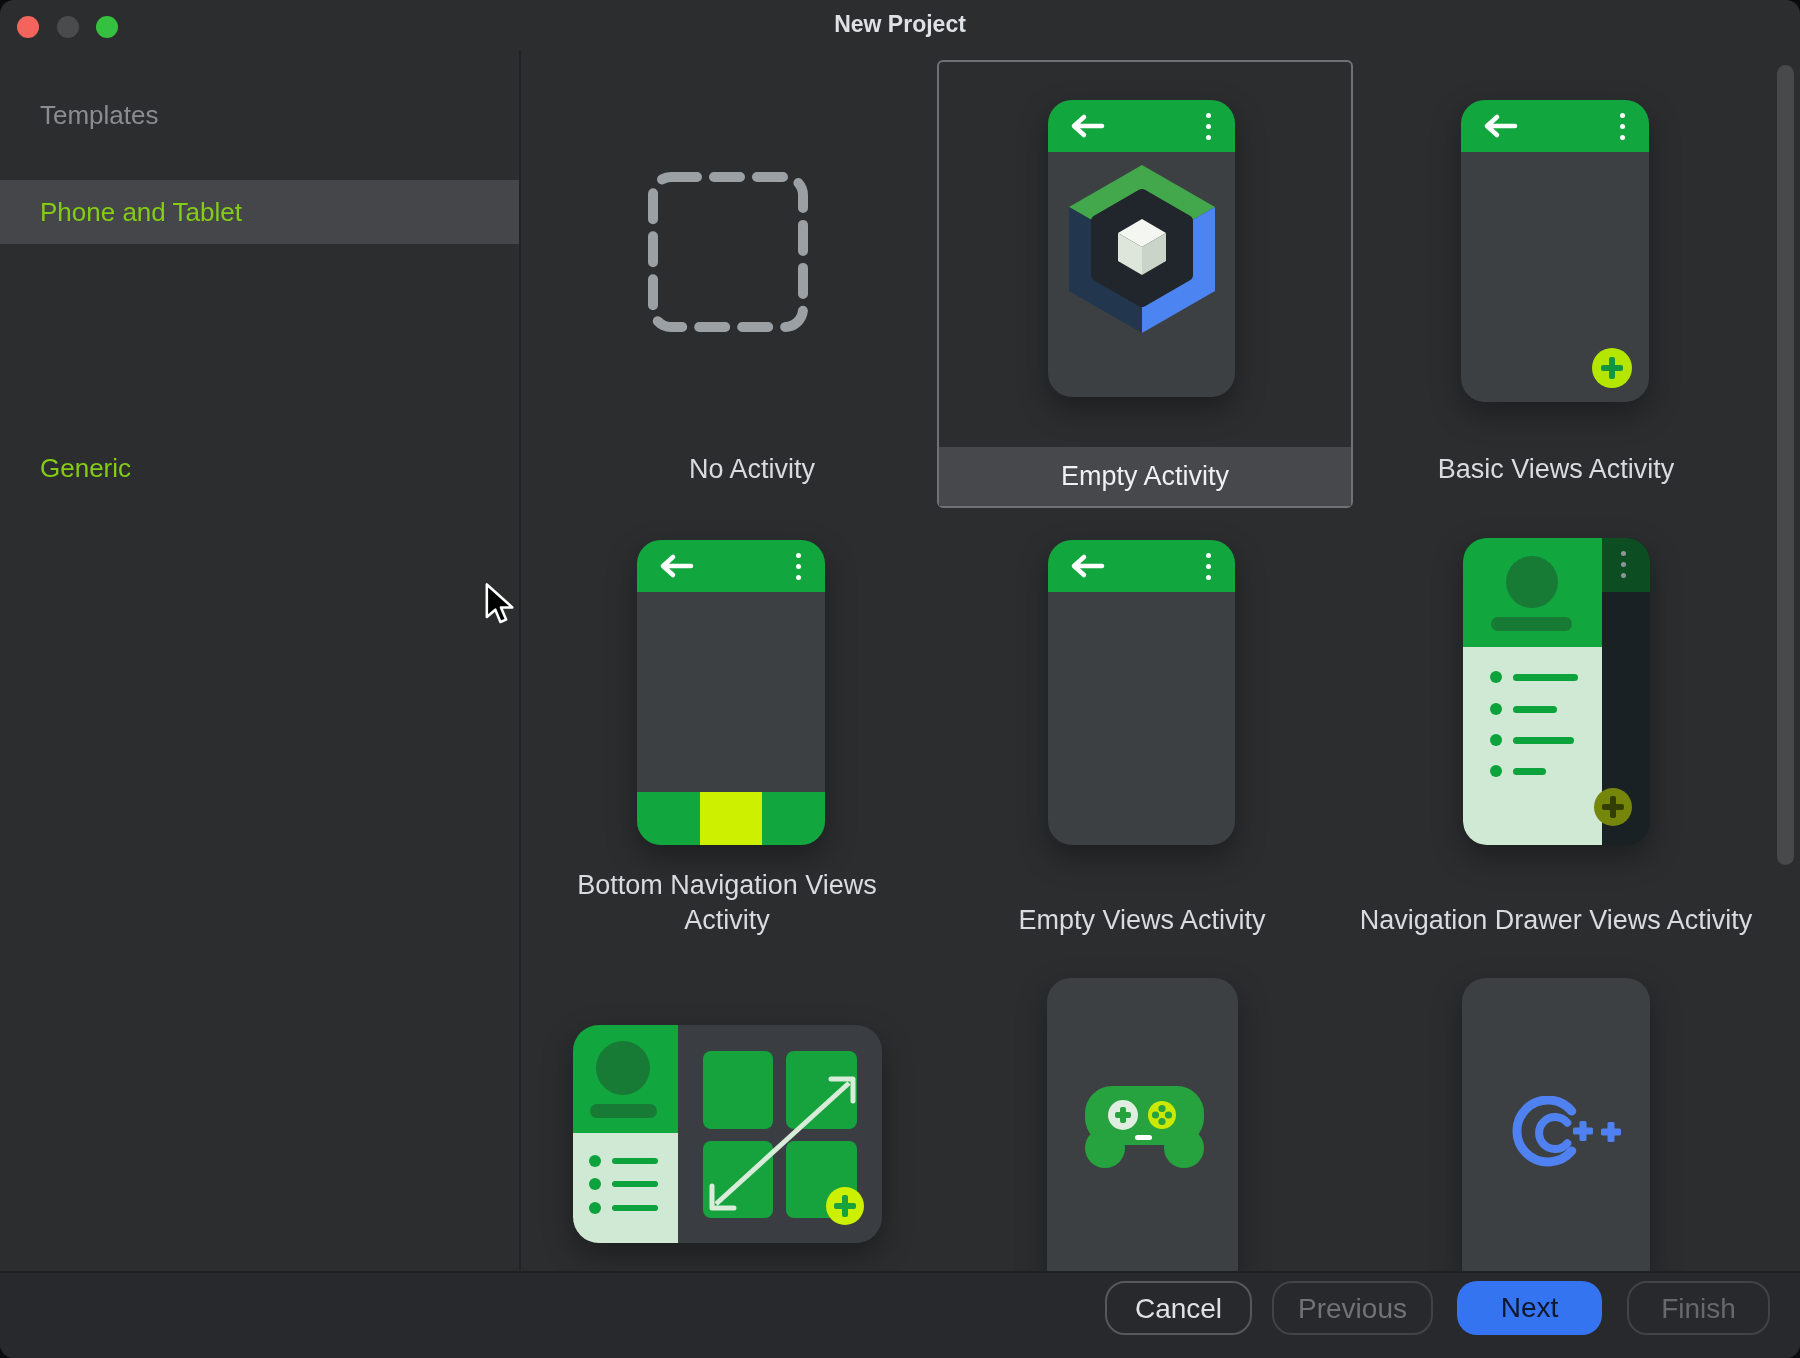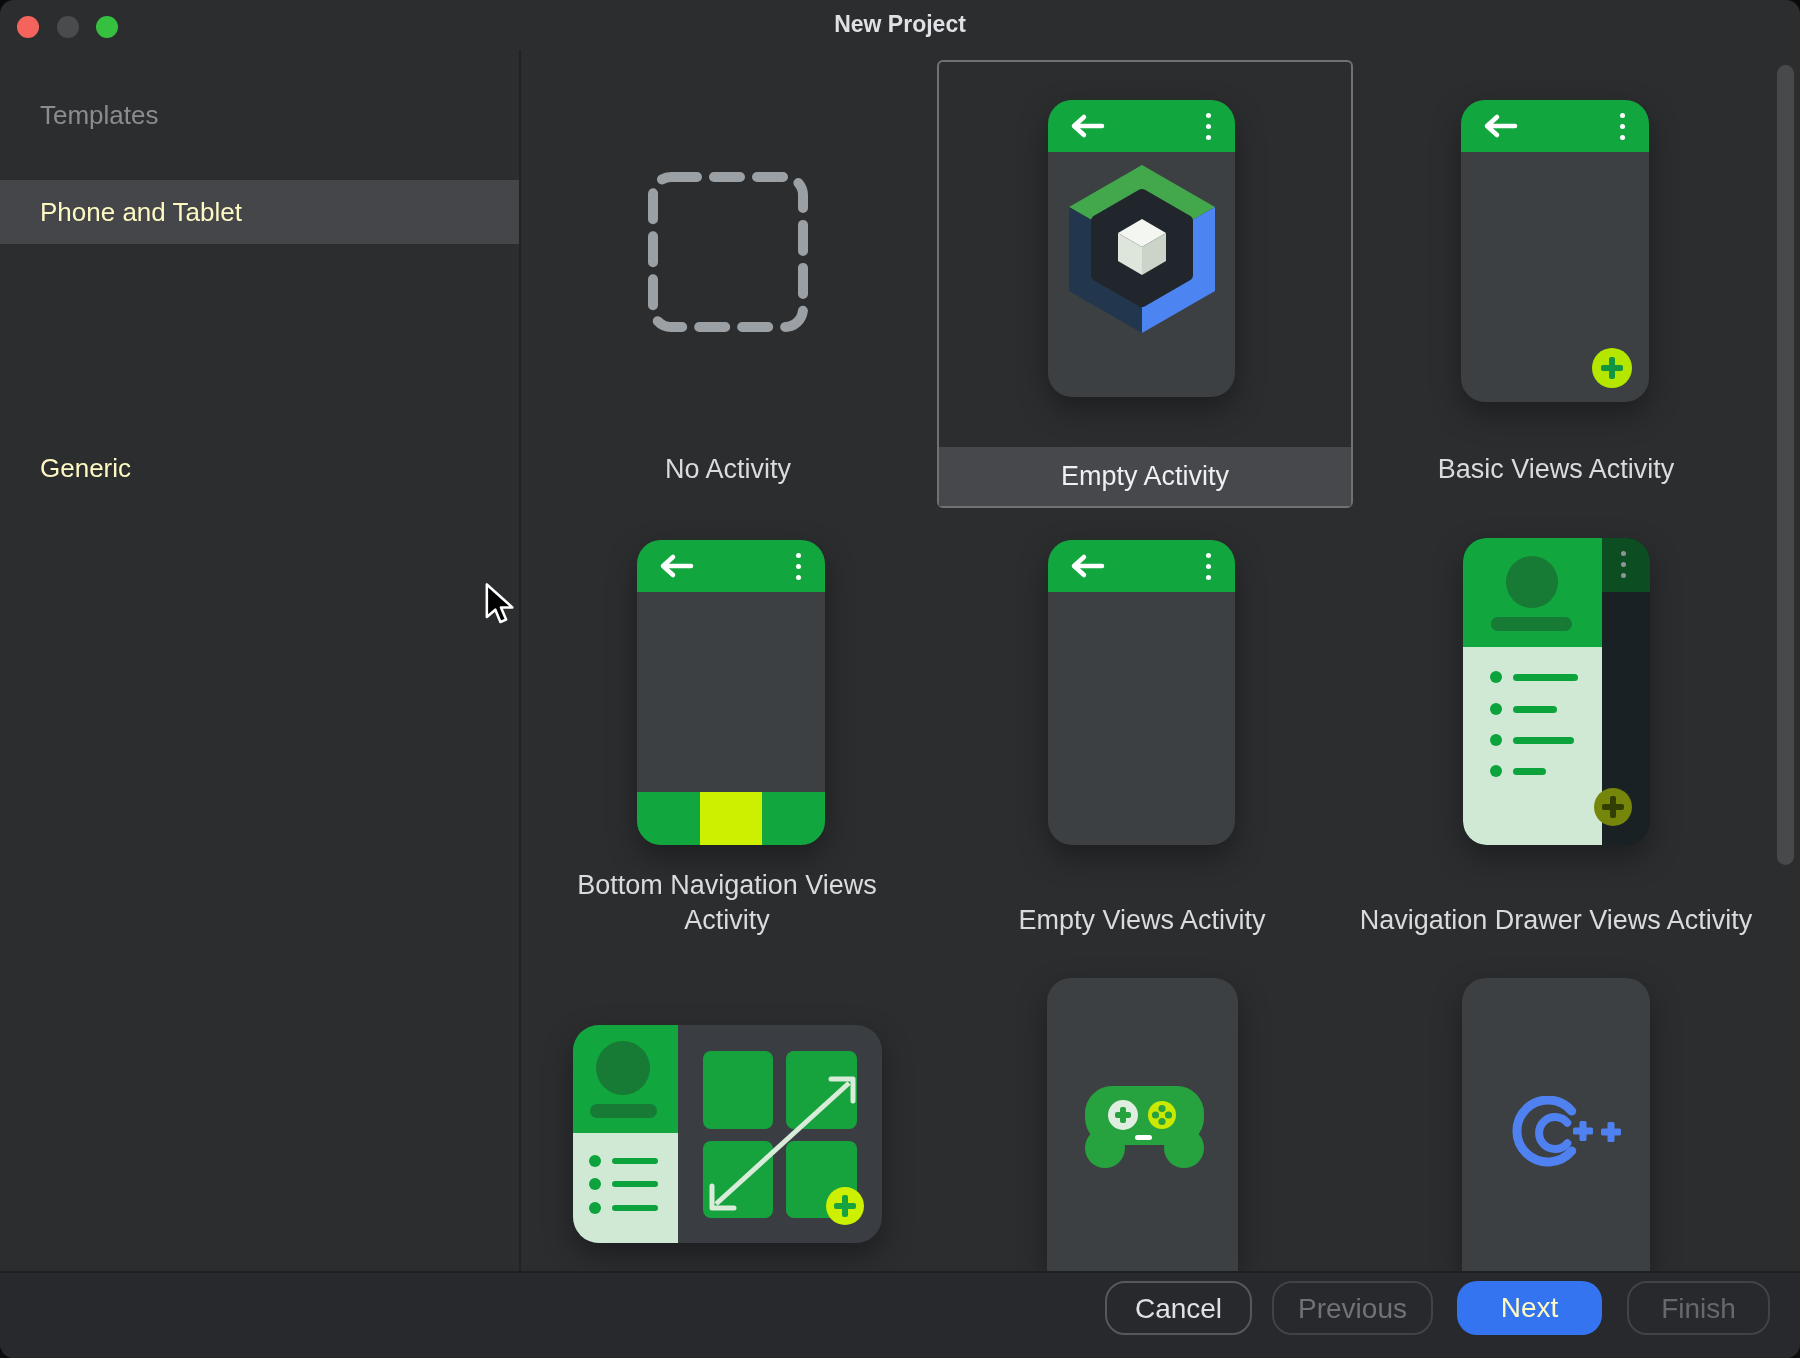--- a/index.html
+++ b/index.html
@@ -11,21 +11,21 @@
   .tl{position:absolute;top:16px;width:22px;height:22px;border-radius:50%;}
   .tl.red{left:17px;background:#f4645c;}
   .tl.gray{left:57px;background:#494b4d;}
   .tl.green{left:96px;background:#36c03f;}
   .win-title{position:absolute;left:0;top:11px;width:1800px;text-align:center;
     font-size:23px;font-weight:bold;color:#dfe2e5;}
 
   
   .sb-heading{position:absolute;left:40px;top:100px;font-size:26px;color:#8a8d90;}
   .sb-item{position:absolute;left:0;width:520px;height:64px;line-height:64px;
-    padding-left:40px;box-sizing:border-box;font-size:26px;color:#fef9c3;cursor:default;}
+    padding-left:40px;box-sizing:border-box;font-size:26px;color:#84cc16;cursor:default;}
   .sb-item.selected{background:#44464a;}
   .vdivider{position:absolute;left:519px;top:50px;width:2px;height:1221px;background:#202225;}
 
   
   .phone{position:absolute;background:#3c4043;border-radius:24px;overflow:hidden;
     box-shadow:0 12px 30px rgba(0,0,0,.35);}
   .phone-header{position:absolute;left:0;top:0;width:100%;height:52px;background:#11a63e;}
   .back-arrow{position:absolute;left:20px;top:13px;}
   .kebab{position:absolute;right:24px;top:13px;width:5px;height:27px;}
   .kebab i{display:block;width:5px;height:5px;border-radius:50%;background:#fff;margin-bottom:6px;}
@@ -62,21 +62,21 @@
     border-radius:26px;overflow:hidden;box-shadow:0 12px 30px rgba(0,0,0,.35);}
   .gsq{position:absolute;background:#16a33e;border-radius:8px;}
 
   
   .footer-sep{position:absolute;left:0;top:1271px;width:1800px;height:2px;background:#1e2022;}
   .footer{position:absolute;left:0;top:1273px;width:1800px;height:85px;background:#27292c;}
   .btn{position:absolute;top:1281px;height:54px;border-radius:20px;box-sizing:border-box;
     text-align:center;line-height:52px;font-size:28px;}
   .btn.secondary{border:2px solid #55585c;color:#dfe2e5;}
   .btn.disabled{border:2px solid #404347;color:#6f7277;}
-  .btn.primary{background:#3574f0;color:#fef9c3;line-height:54px;}
+  .btn.primary{background:#3574f0;color:#0f172a;line-height:54px;}
 
   .scrollthumb{position:absolute;left:1777px;top:65px;width:17px;height:800px;border-radius:9px;background:#47494b;}
 </style>
 </head>
 <body>
 
 <div class="window">
 
   <div class="titlebar">
     <span class="tl red"></span>
@@ -87,21 +87,21 @@
 
   <div class="sb-heading">Templates</div>
   <div class="sb-item selected" style="top:180px">Phone and Tablet</div>
   <div class="sb-item" style="top:436px">Generic</div>
   <div class="vdivider"></div>
 
   <div>
     <svg class="abs" style="left:648px;top:172px" width="160" height="160">
       <rect x="5" y="5" width="150" height="150" rx="18" fill="none" stroke="#9ba0a4" stroke-width="10" stroke-dasharray="26 17" stroke-linecap="round"></rect>
     </svg>
-    <div class="card-label" style="left:528px;top:452px;width:400px">No Activity</div>
+    <div class="card-label" style="left:552px;top:452px;width:400px">No Activity</div>
   </div>
 
   <div>
     <div class="sel-border"></div>
     <div class="phone" style="left:1048px;top:100px;width:187px;height:297px">
       <div class="phone-header">
         <svg class="back-arrow" width="38" height="26">
           <path d="M34,13 H6 M16,4 L6,13 L16,22" stroke="#fff" stroke-width="4.5" fill="none" stroke-linecap="round" stroke-linejoin="round"></path>
         </svg>
         <span class="kebab">

